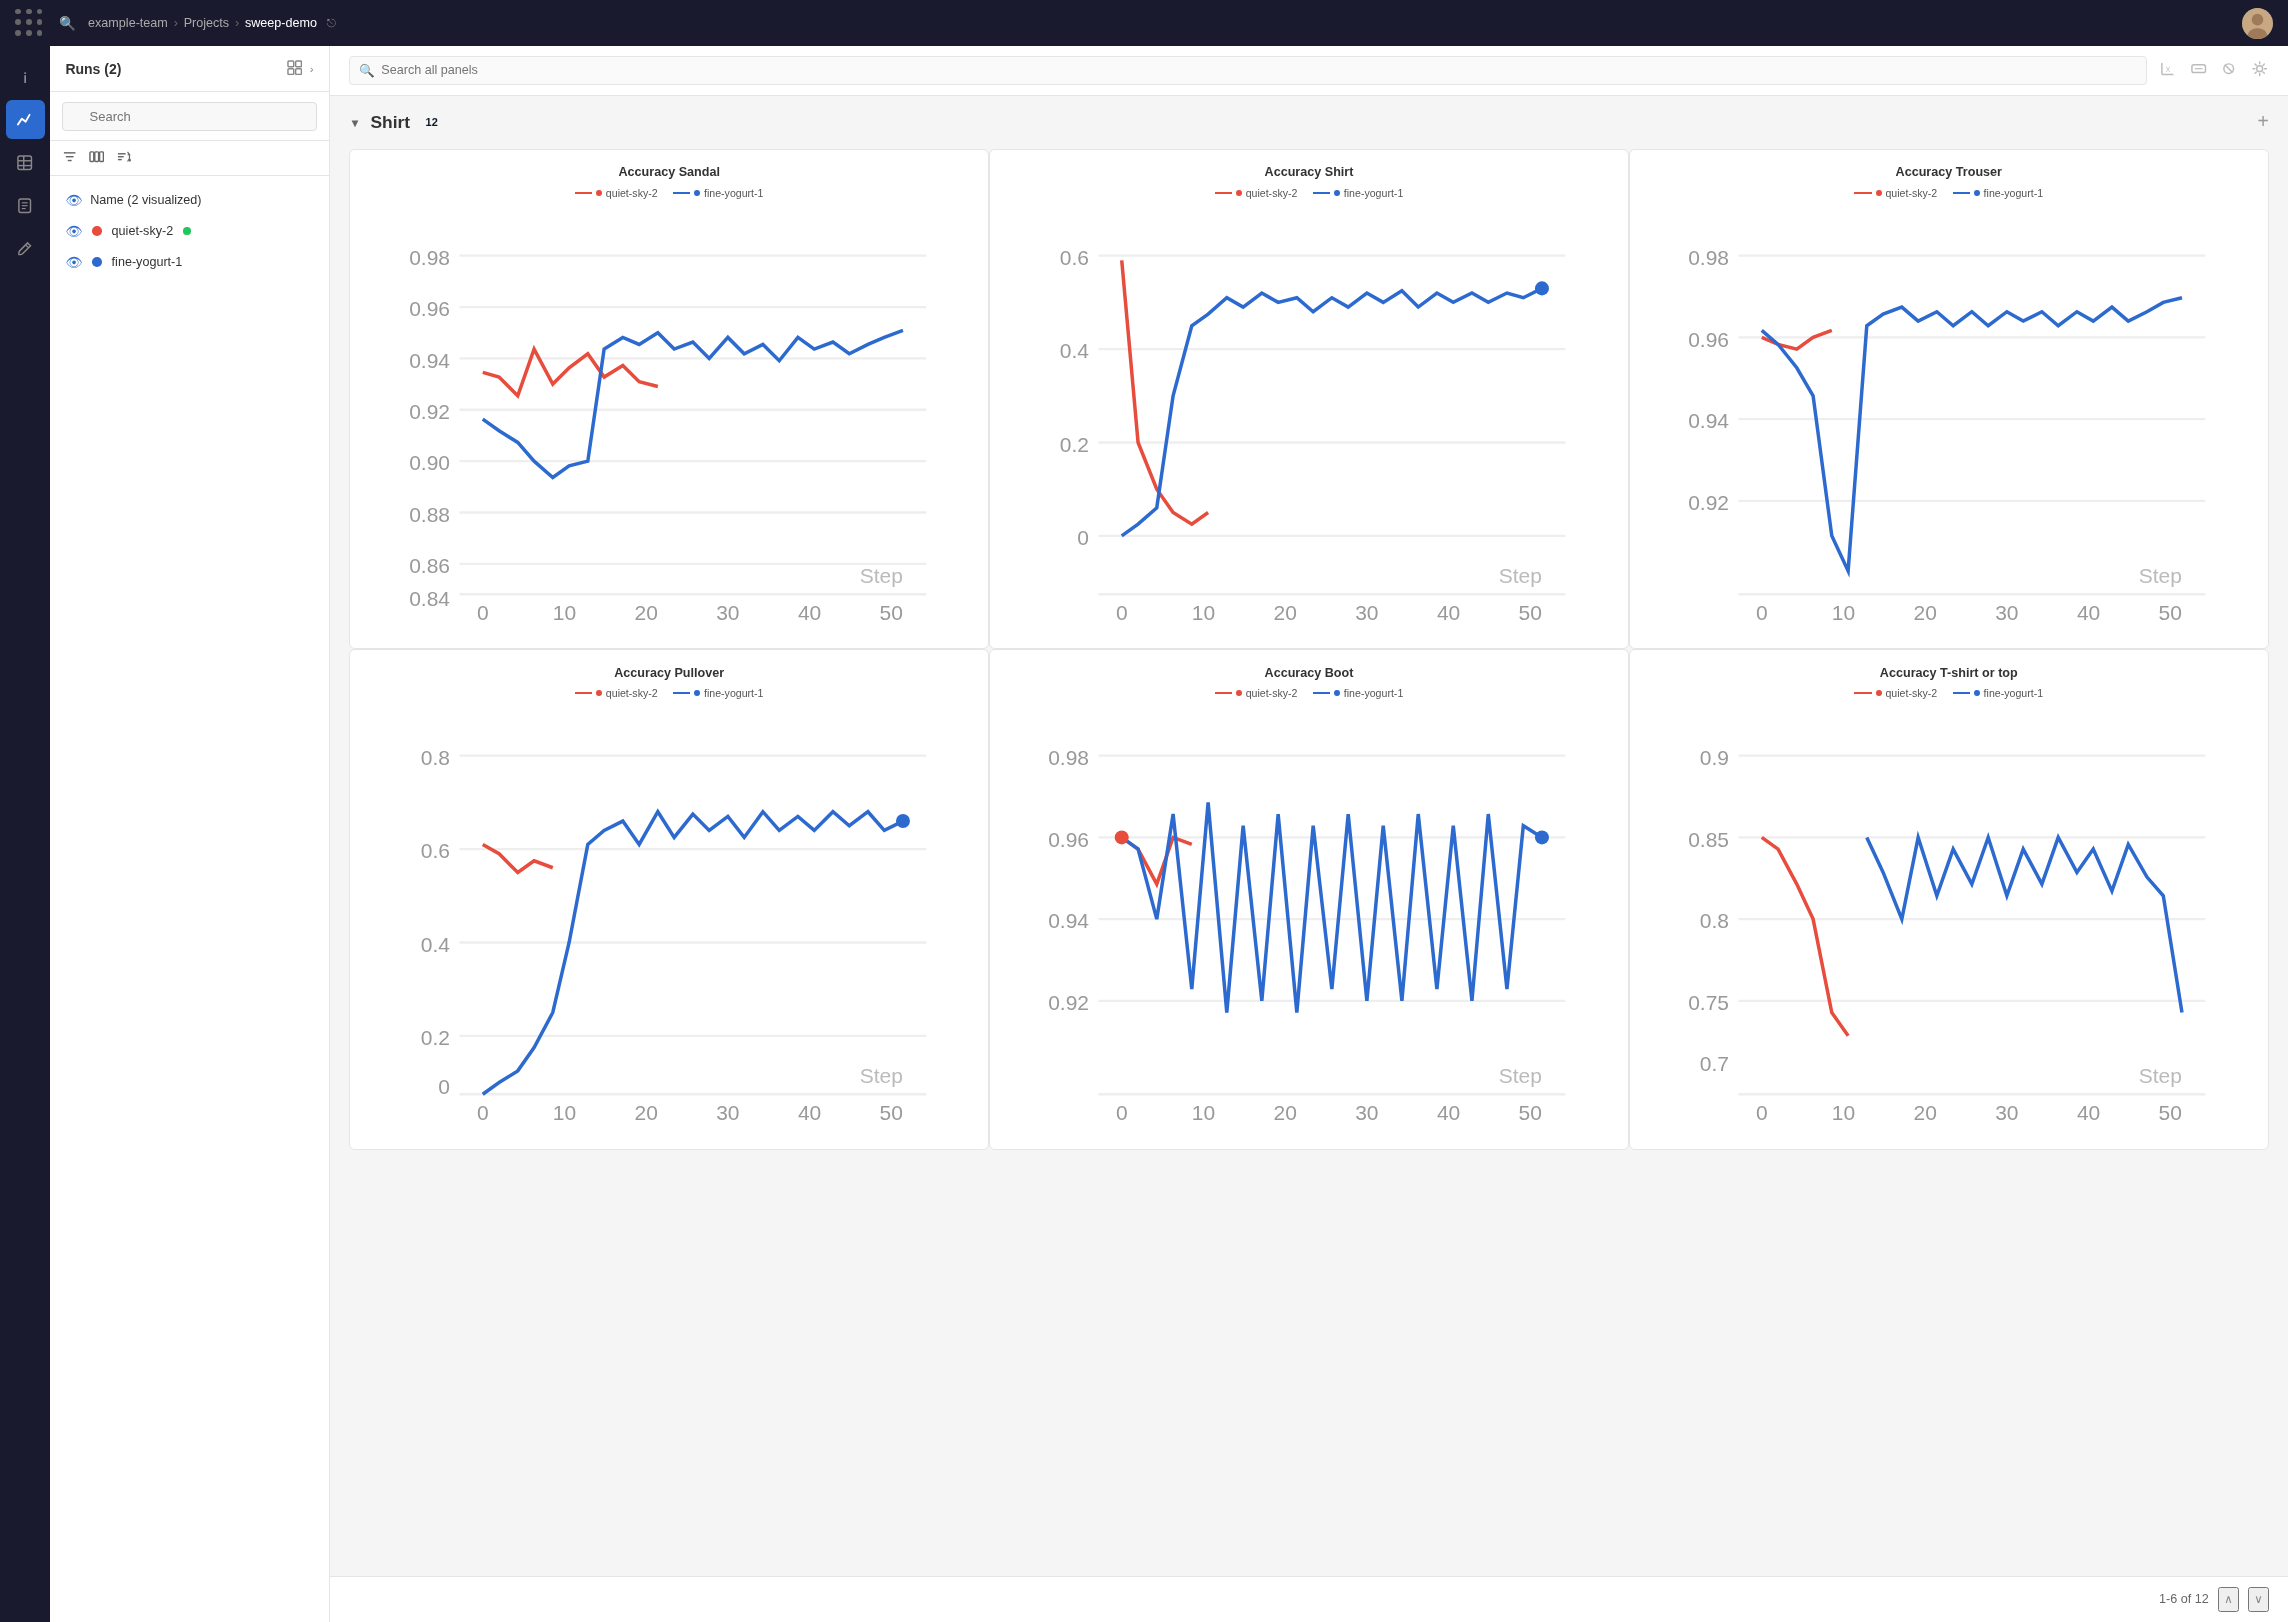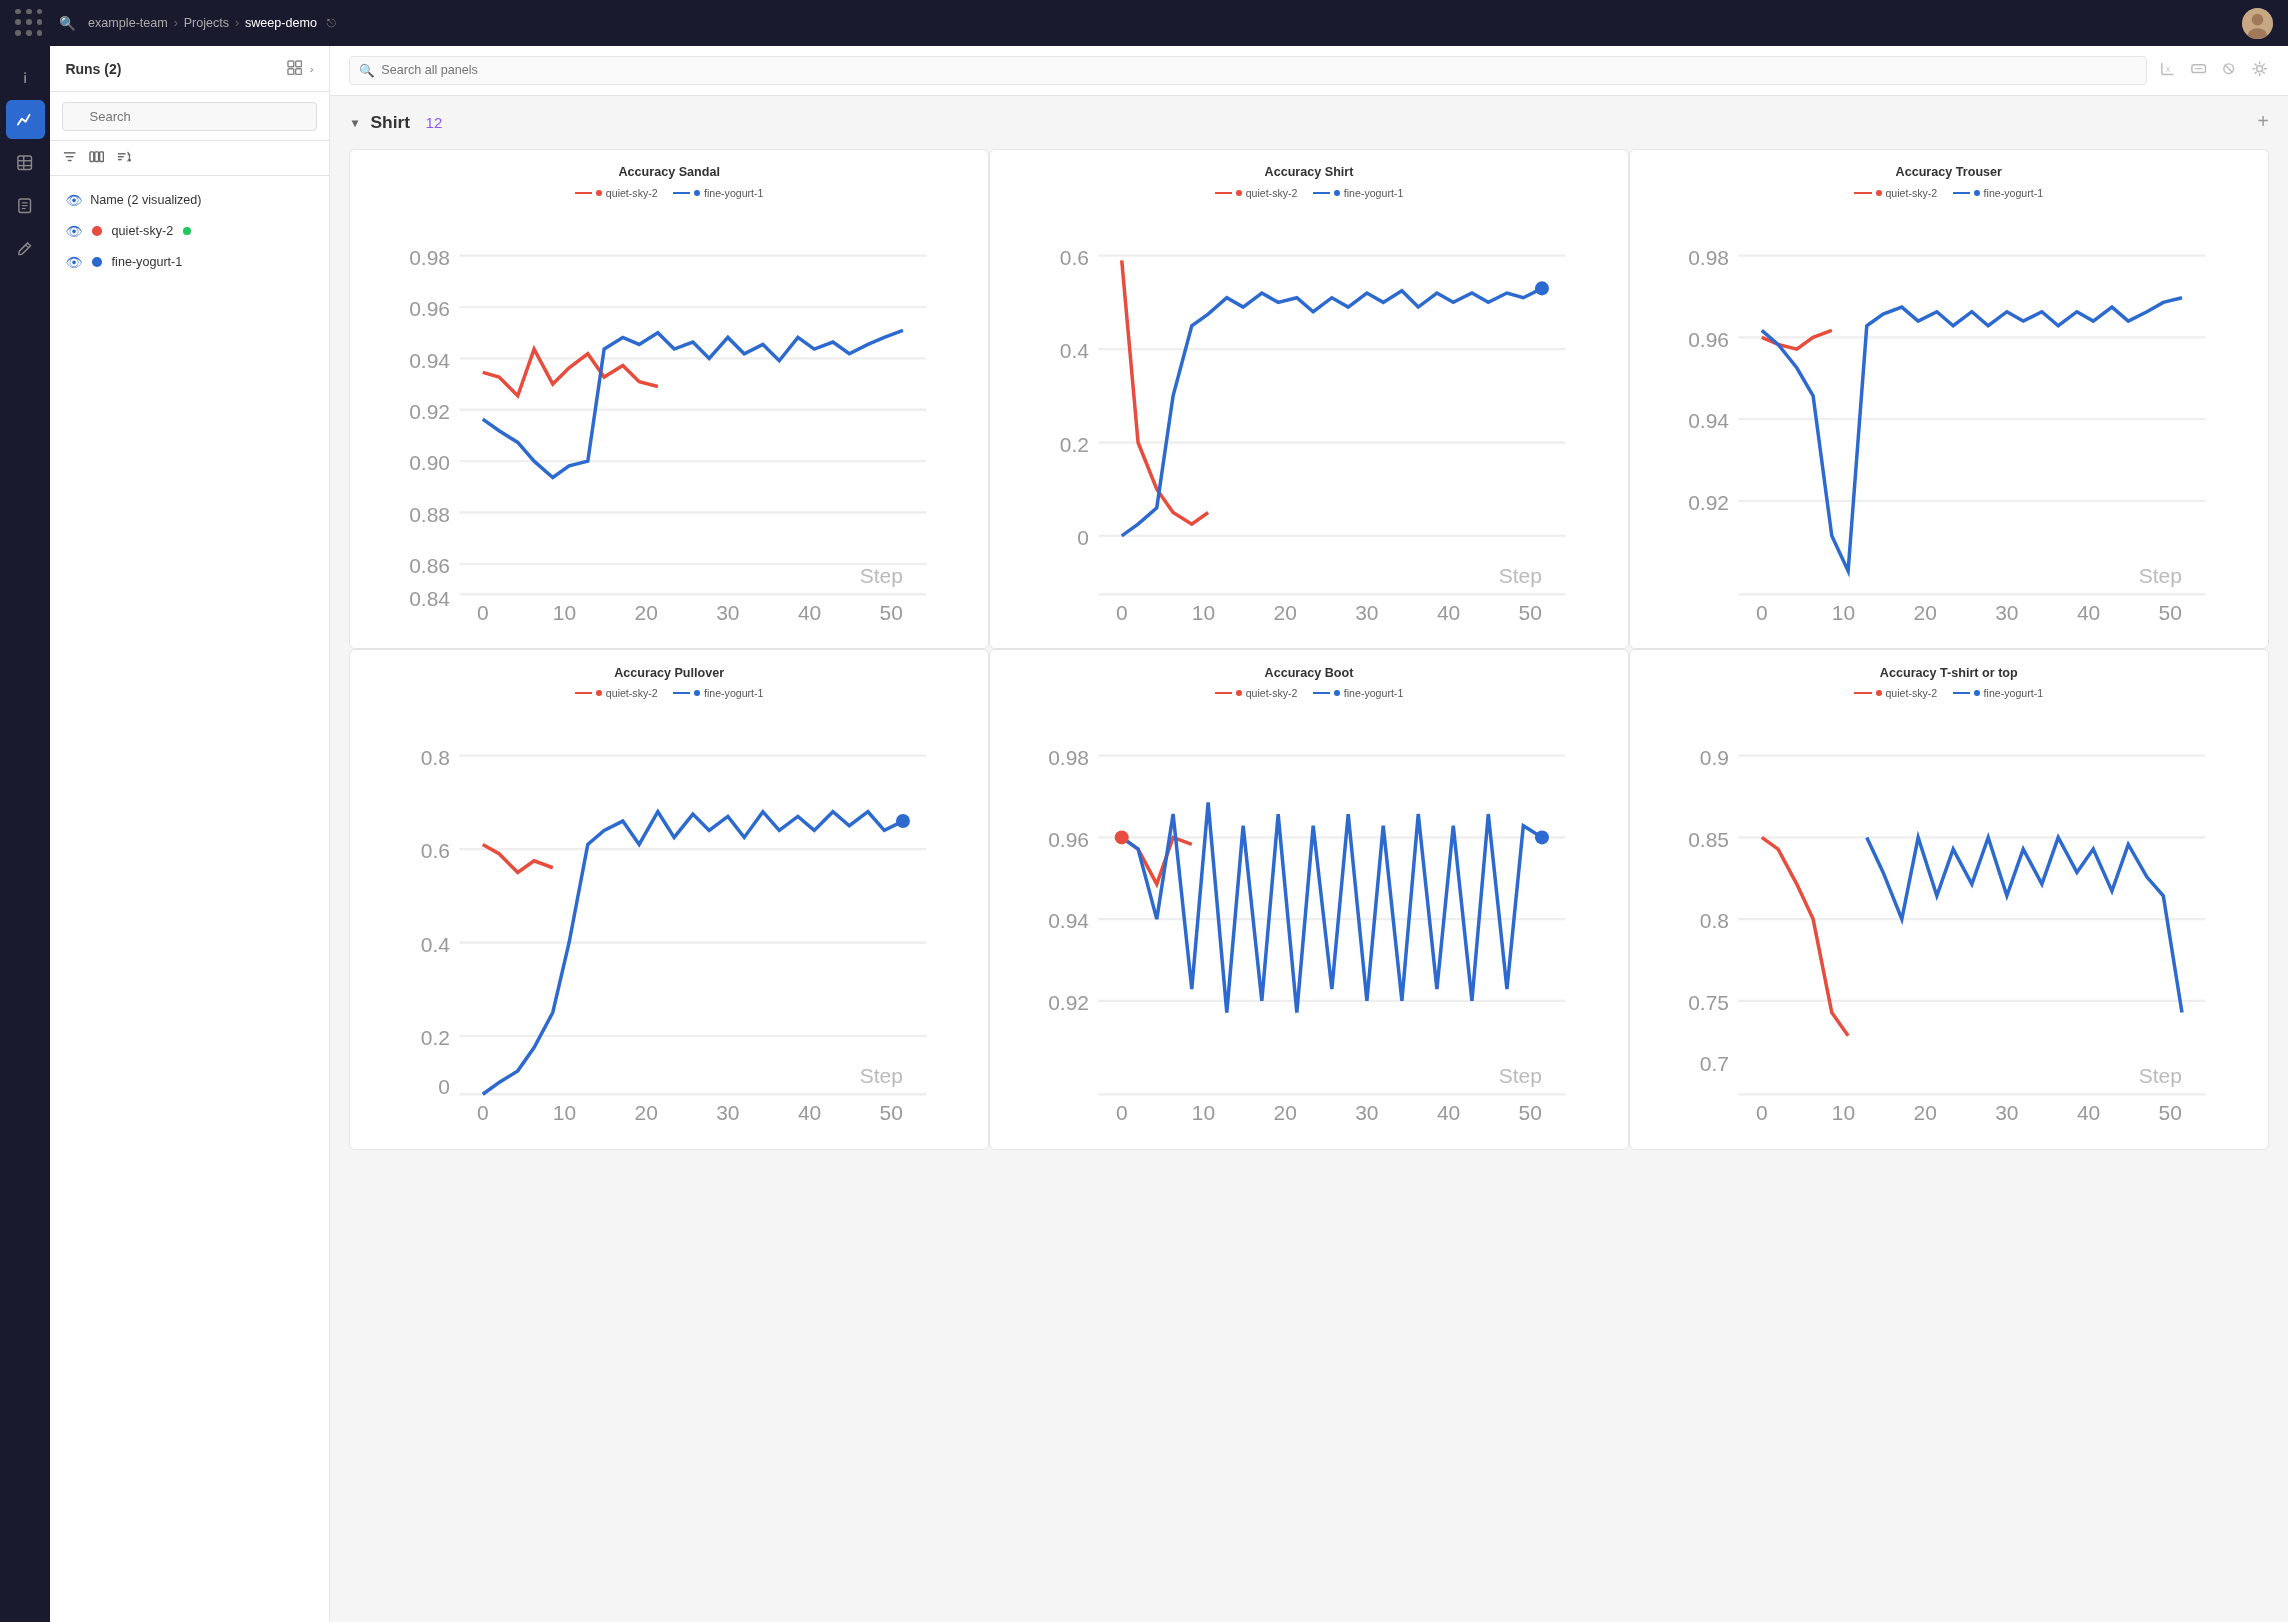--- a/index.html
+++ b/index.html
@@ -173,21 +173,21 @@
     .charts-section { flex: 1; overflow-y: auto; padding: 15.4px 19.3px; }
     .charts-header {
       display: flex;
       align-items: center;
       justify-content: space-between;
       margin-bottom: 15.4px;
     }
     .charts-header-left { display: flex; align-items: center; gap: 9.7px; }
     .charts-chevron { color: #666; cursor: pointer; font-size: 11.6px; }
     .charts-title { font-size: 17.4px; font-weight: 600; color: #333; }
-    .charts-count { font-size: 15px; color: #8b5cf6; font-weight: 400; margin-left: 5.8px; }
+    .charts-count { font-size: 11px; color: #0f172a; font-weight: 700; margin-left: 5.8px; }
     .charts-add-btn { color: #999; font-size: 19.3px; cursor: pointer; background: none; border: none; }
 
     
     .charts-grid {
       display: grid;
       grid-template-columns: repeat(3, 1fr);
       gap: 0;
     }
     .chart-card {
       background: #fff;
@@ -666,16 +666,21 @@
               <polyline points="50,55 57,60 65,75 72,90 80,130 87,140" stroke="#e74c3c" stroke-width="1.5" fill="none"></polyline>
 
               <polyline points="95,55 102,70 110,90 117,55 125,80 132,60 140,75 147,55 155,80 162,60 170,75 177,55 185,70 192,60 200,78 207,58 215,72 222,80 230,130" stroke="#2d6acf" stroke-width="1.5" fill="none"></polyline>
             </svg>
           </div>
         </div>
 
       </div>
     </div>
 
+    <div class="pagination-bar">
+      <span>1-6 of 12</span>
+      <button class="pagination-btn">∧</button>
+      <button class="pagination-btn">∨</button>
+    </div>
   </div>
 
 </div>
 
 
 </body></html>

